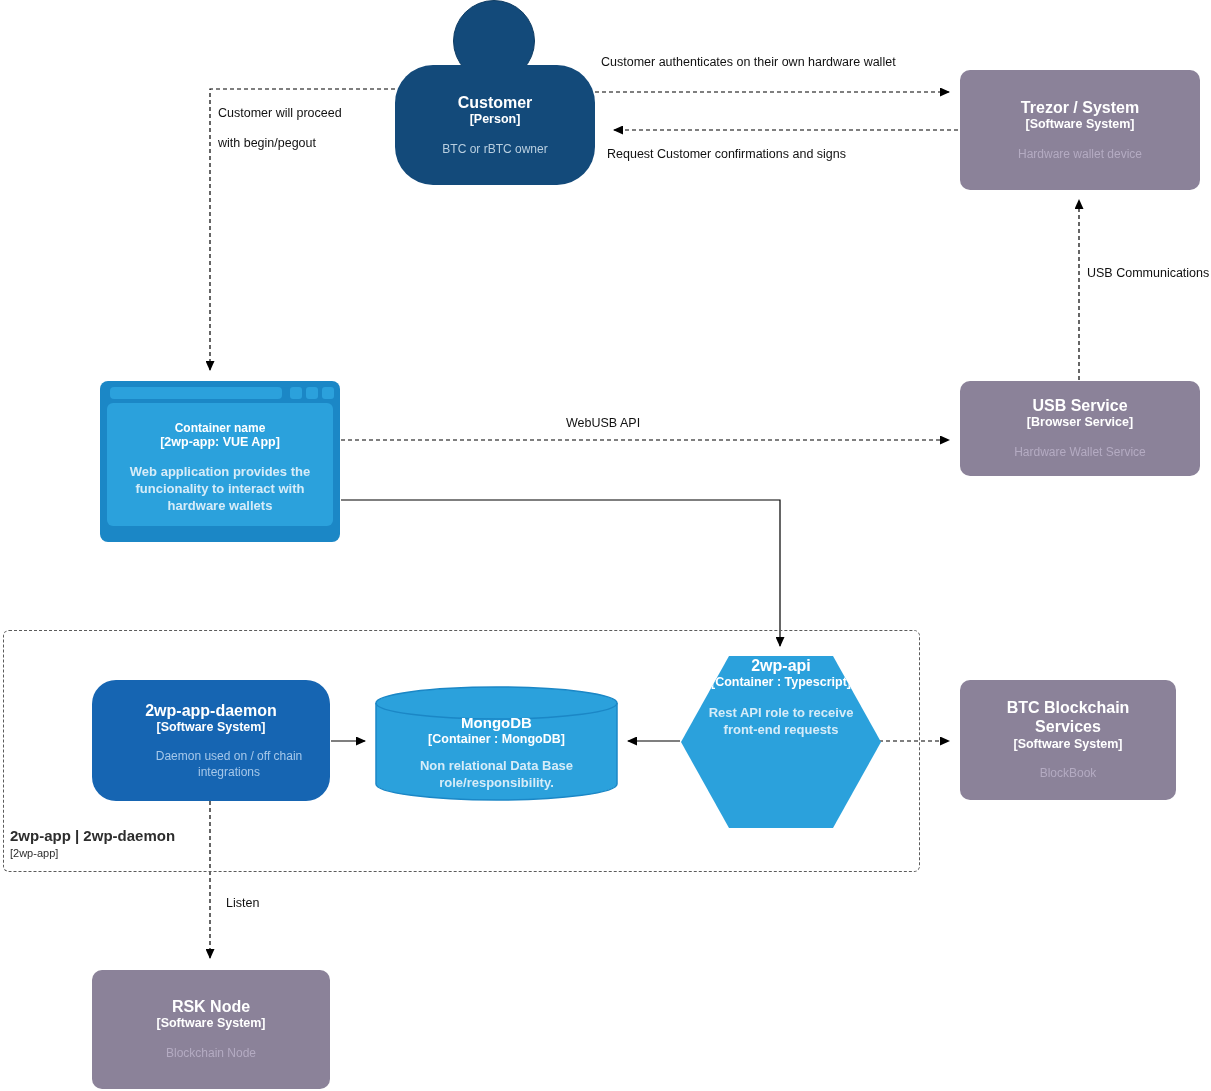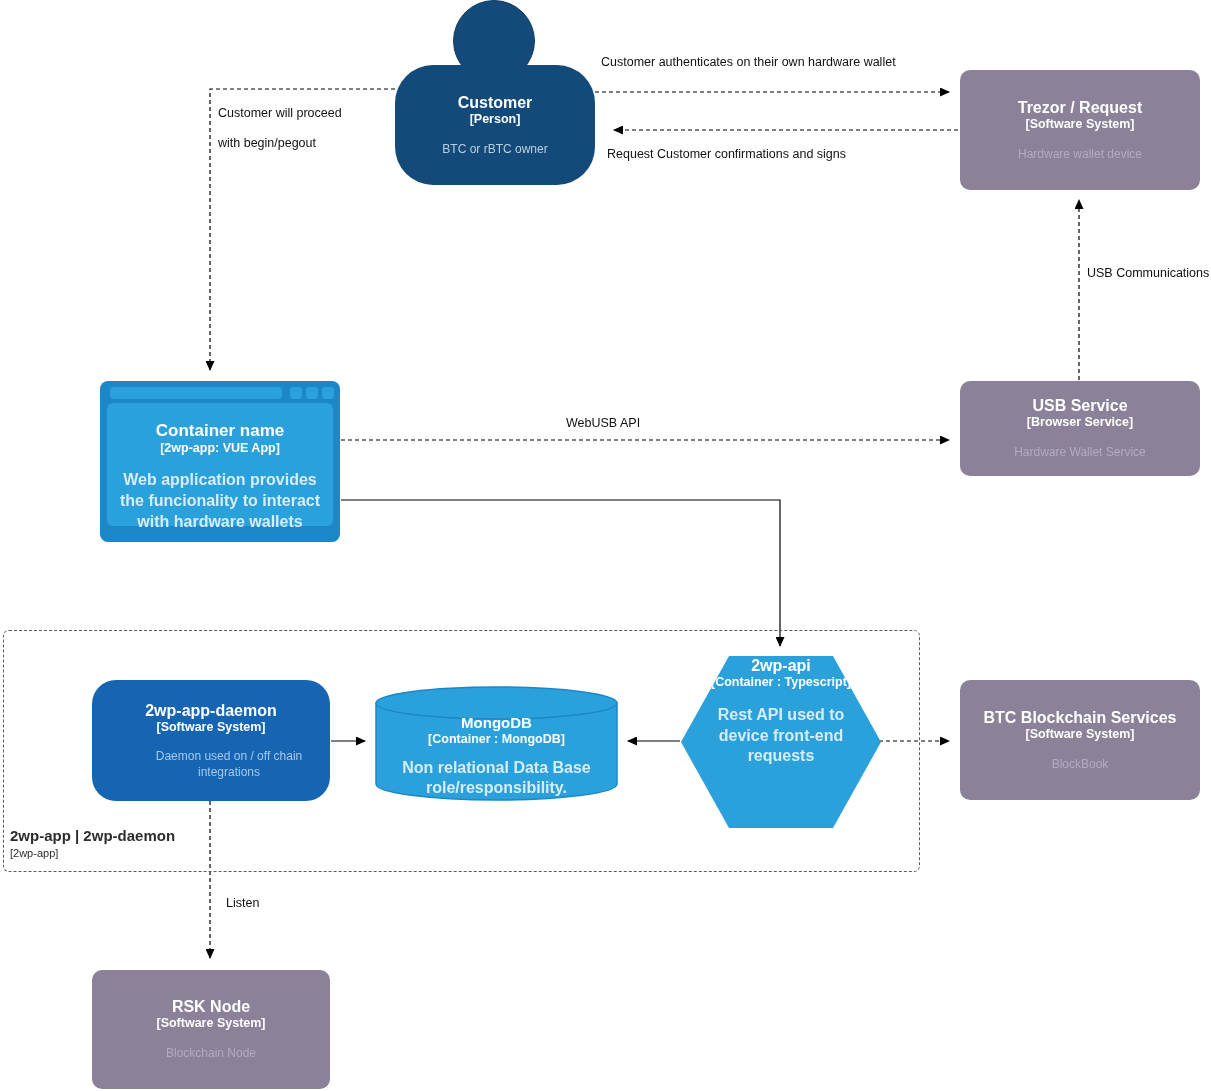--- a/index.html
+++ b/index.html
@@ -26,21 +26,21 @@
 
   
   #node-container-name{left:100px;top:381px;width:240px;height:161px;background:#1b87c6;
                        border-radius:8px;padding:0;display:block;}
   .browser-bar{position:absolute;left:0;top:0;width:100%;height:22px;}
   .addr-bar{position:absolute;left:10px;top:6px;width:172px;height:12px;border-radius:4px;background:#2ba1dc;}
   .win-btn{position:absolute;top:6px;width:12px;height:12px;border-radius:3px;background:#2ba1dc;}
   .browser-content{position:absolute;left:7px;top:22px;width:226px;height:123px;background:#2ba1dc;
                    border-radius:6px;display:flex;flex-direction:column;align-items:center;
                    text-align:center;padding-top:18px;box-sizing:border-box;}
-  .blue-desc{font-weight:bold;color:#d6ecf8;margin-top:13px;font-size:16px;line-height:1.3;padding:0 4px;}
+  .blue-desc{font-weight:bold;color:#d6ecf8;margin-top:13px;font-size:13px;line-height:1.3;padding:0 4px;}
 
   
   #node-daemon{left:92px;top:680px;width:238px;height:121px;background:#1665b2;border-radius:24px;
                justify-content:center;}
   #node-daemon .node-desc{color:#a6c8ea;font-weight:normal;margin-left:36px;}
 
   
   #node-mongodb{left:375px;top:686px;width:243px;height:115px;background:transparent;display:block;}
   #node-mongodb svg{position:absolute;left:0;top:0;}
   .cyl-text{position:absolute;left:0;top:0;width:100%;height:100%;display:flex;flex-direction:column;
@@ -48,21 +48,21 @@
   .cyl-text .blue-desc{margin-top:10px;}
 
   
   #node-api{left:681px;top:656px;width:200px;height:172px;background:#2ba1dc;
             clip-path:polygon(24% 0%,76% 0%,100% 50%,76% 100%,24% 100%,0% 50%);
             justify-content:flex-start;padding:0 14px;}
   #node-api .blue-desc{margin-top:14px;}
 
   #node-trezor{left:960px;top:70px;width:240px;height:120px;}
   #node-usb-service{left:960px;top:381px;width:240px;height:95px;}
-  #node-btc{left:960px;top:680px;width:240px;height:120px;}
+  #node-btc{left:960px;top:680px;width:216px;height:120px;}
   #node-rsk{left:92px;top:970px;width:238px;height:119px;}
 
   
   #boundary{position:absolute;left:3px;top:630px;width:917px;height:242px;
             border:1.5px dashed #5b5b5b;border-radius:6px;box-sizing:border-box;}
   #boundary-title{position:absolute;left:10px;top:827px;font-weight:bold;font-size:15px;color:#2d2d2d;}
   #boundary-sub{position:absolute;left:10px;top:847px;font-size:11px;color:#2d2d2d;}
 
   .edge-label{position:absolute;font-size:12.5px;color:#111;white-space:nowrap;}
 </style>
@@ -94,34 +94,34 @@
   <div id="boundary-sub">[2wp-app]</div>
 
   <div id="person-head"></div>
   <div id="person-body" class="node">
     <div class="node-title">Customer</div>
     <div class="node-sub">[Person]</div>
     <div class="node-desc">BTC or rBTC owner</div>
   </div>
 
   <div id="node-trezor" class="node ext">
-    <div class="node-title">Trezor / Request</div>
+    <div class="node-title">Trezor / System</div>
     <div class="node-sub">[Software System]</div>
     <div class="node-desc">Hardware wallet device</div>
   </div>
 
   <div id="node-container-name" class="node">
     <div class="browser-bar">
       <div class="addr-bar"></div>
       <div class="win-btn" style="left:190px;"></div>
       <div class="win-btn" style="left:206px;"></div>
       <div class="win-btn" style="left:222px;"></div>
     </div>
     <div class="browser-content">
-      <div class="node-title" style="font-size:17px;">Container name</div>
+      <div class="node-title" style="font-size:12px;">Container name</div>
       <div class="node-sub">[2wp-app: VUE App]</div>
       <div class="blue-desc">Web application provides the funcionality to interact with hardware wallets</div>
     </div>
   </div>
 
   <div id="node-usb-service" class="node ext">
     <div class="node-title">USB Service</div>
     <div class="node-sub">[Browser Service]</div>
     <div class="node-desc">Hardware Wallet Service</div>
   </div>
@@ -140,21 +140,21 @@
     <div class="cyl-text">
       <div class="node-title" style="font-size:15px;">MongoDB</div>
       <div class="node-sub">[Container : MongoDB]</div>
       <div class="blue-desc">Non relational Data Base role/responsibility.</div>
     </div>
   </div>
 
   <div id="node-api" class="node">
     <div class="node-title">2wp-api</div>
     <div class="node-sub">[Container : Typescript]</div>
-    <div class="blue-desc">Rest API used to device front-end requests</div>
+    <div class="blue-desc">Rest API role to receive front-end requests</div>
   </div>
 
   <div id="node-btc" class="node ext">
     <div class="node-title">BTC Blockchain Services</div>
     <div class="node-sub">[Software System]</div>
     <div class="node-desc">BlockBook</div>
   </div>
 
   <div id="node-rsk" class="node ext">
     <div class="node-title">RSK Node</div>

